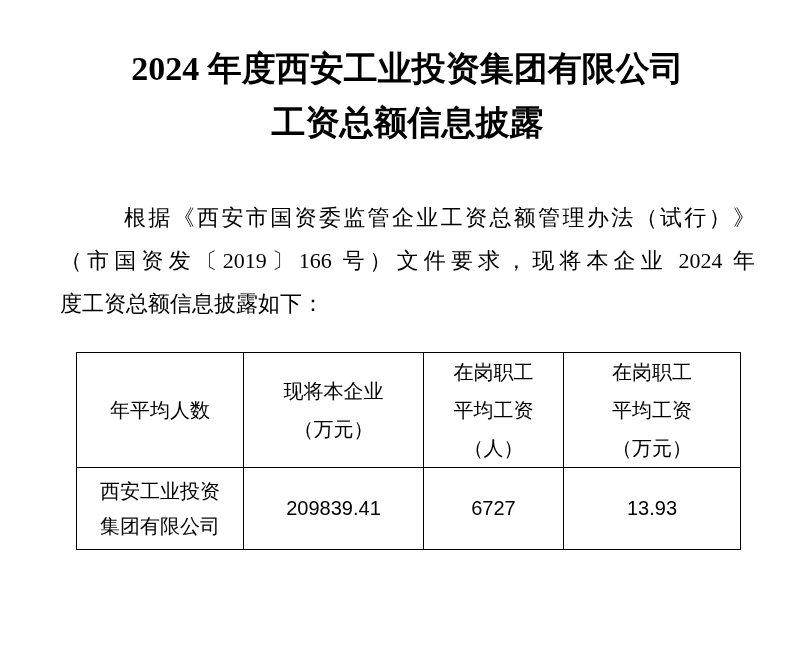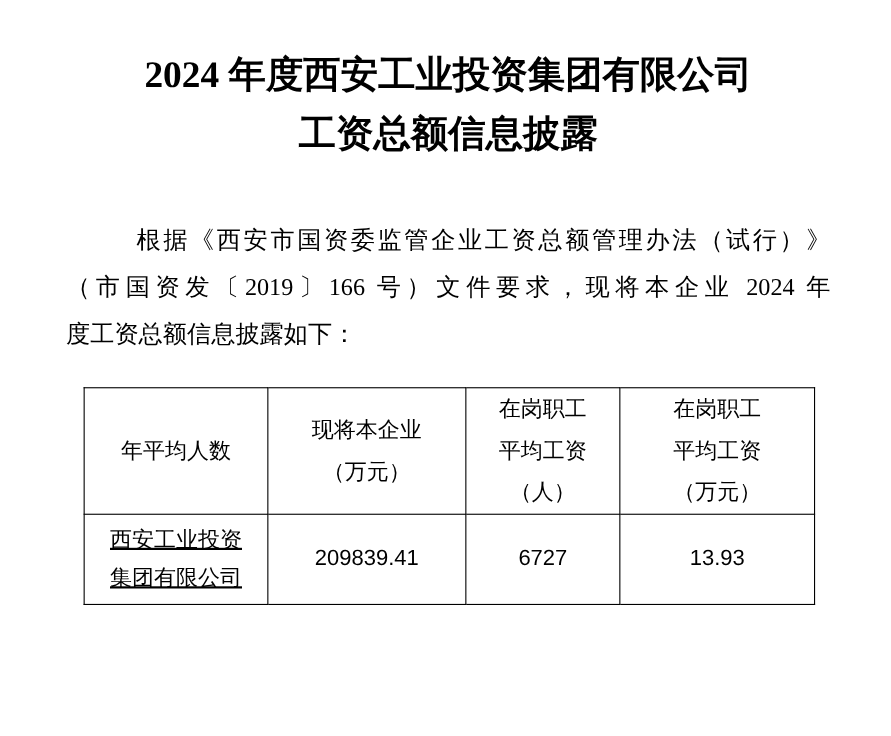--- a/index.html
+++ b/index.html
@@ -62,21 +62,21 @@
   .col-2 { width: 180px; }
   .col-3 { width: 140px; }
   .col-4 { width: 177px; }
   tr.header-row { height: 115px; }
   tr.data-row   { height: 82px; }
   .header-line { line-height: 38px; }
   td.name-cell {
     text-align: left;
     padding-left: 14px;
   }
-  .name-line { line-height: 35px; text-decoration: underline; }
+  .name-line { line-height: 35px; }
   td.num-cell { line-height: 35px; }
 </style>
 </head>
 <body>
 
 <div class="doc">
 
   <h1 class="title">
     <span class="title-line">2024 年度西安工业投资集团有限公司</span>
     <span class="title-line">工资总额信息披露</span>

